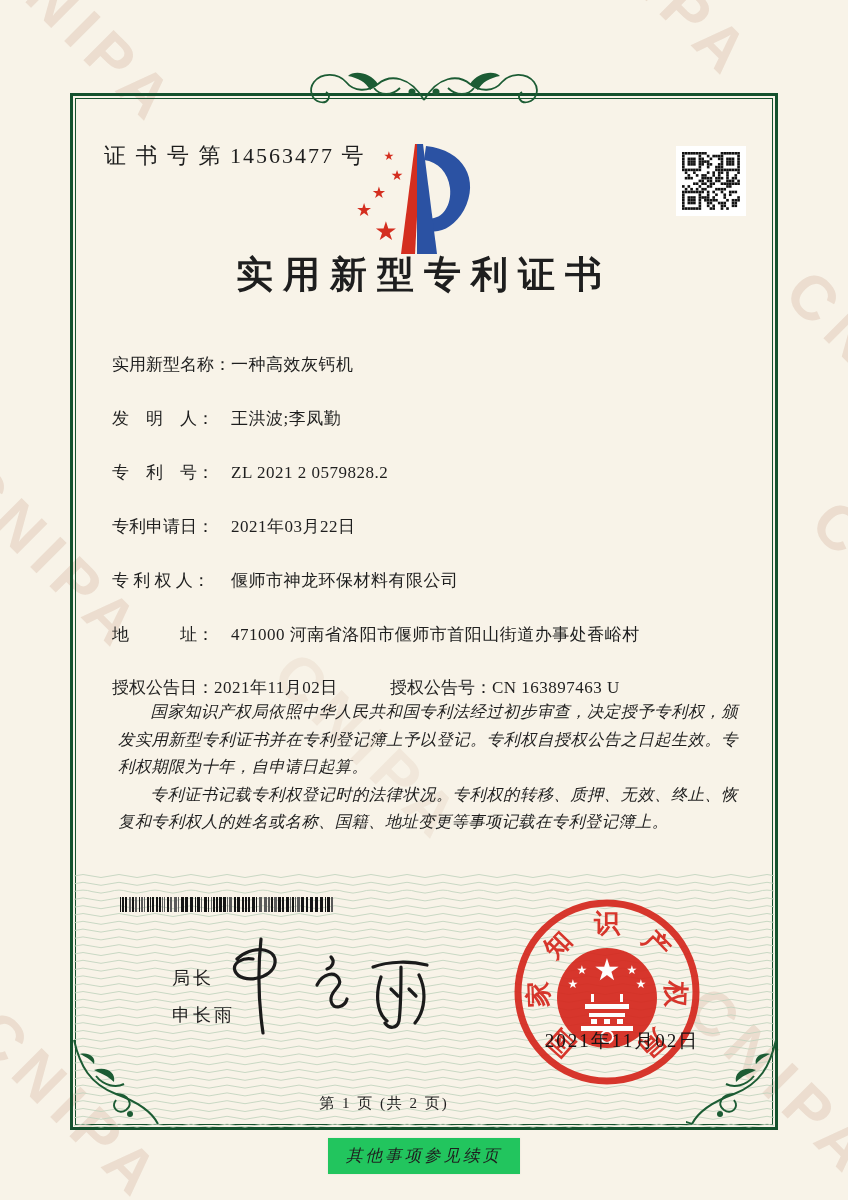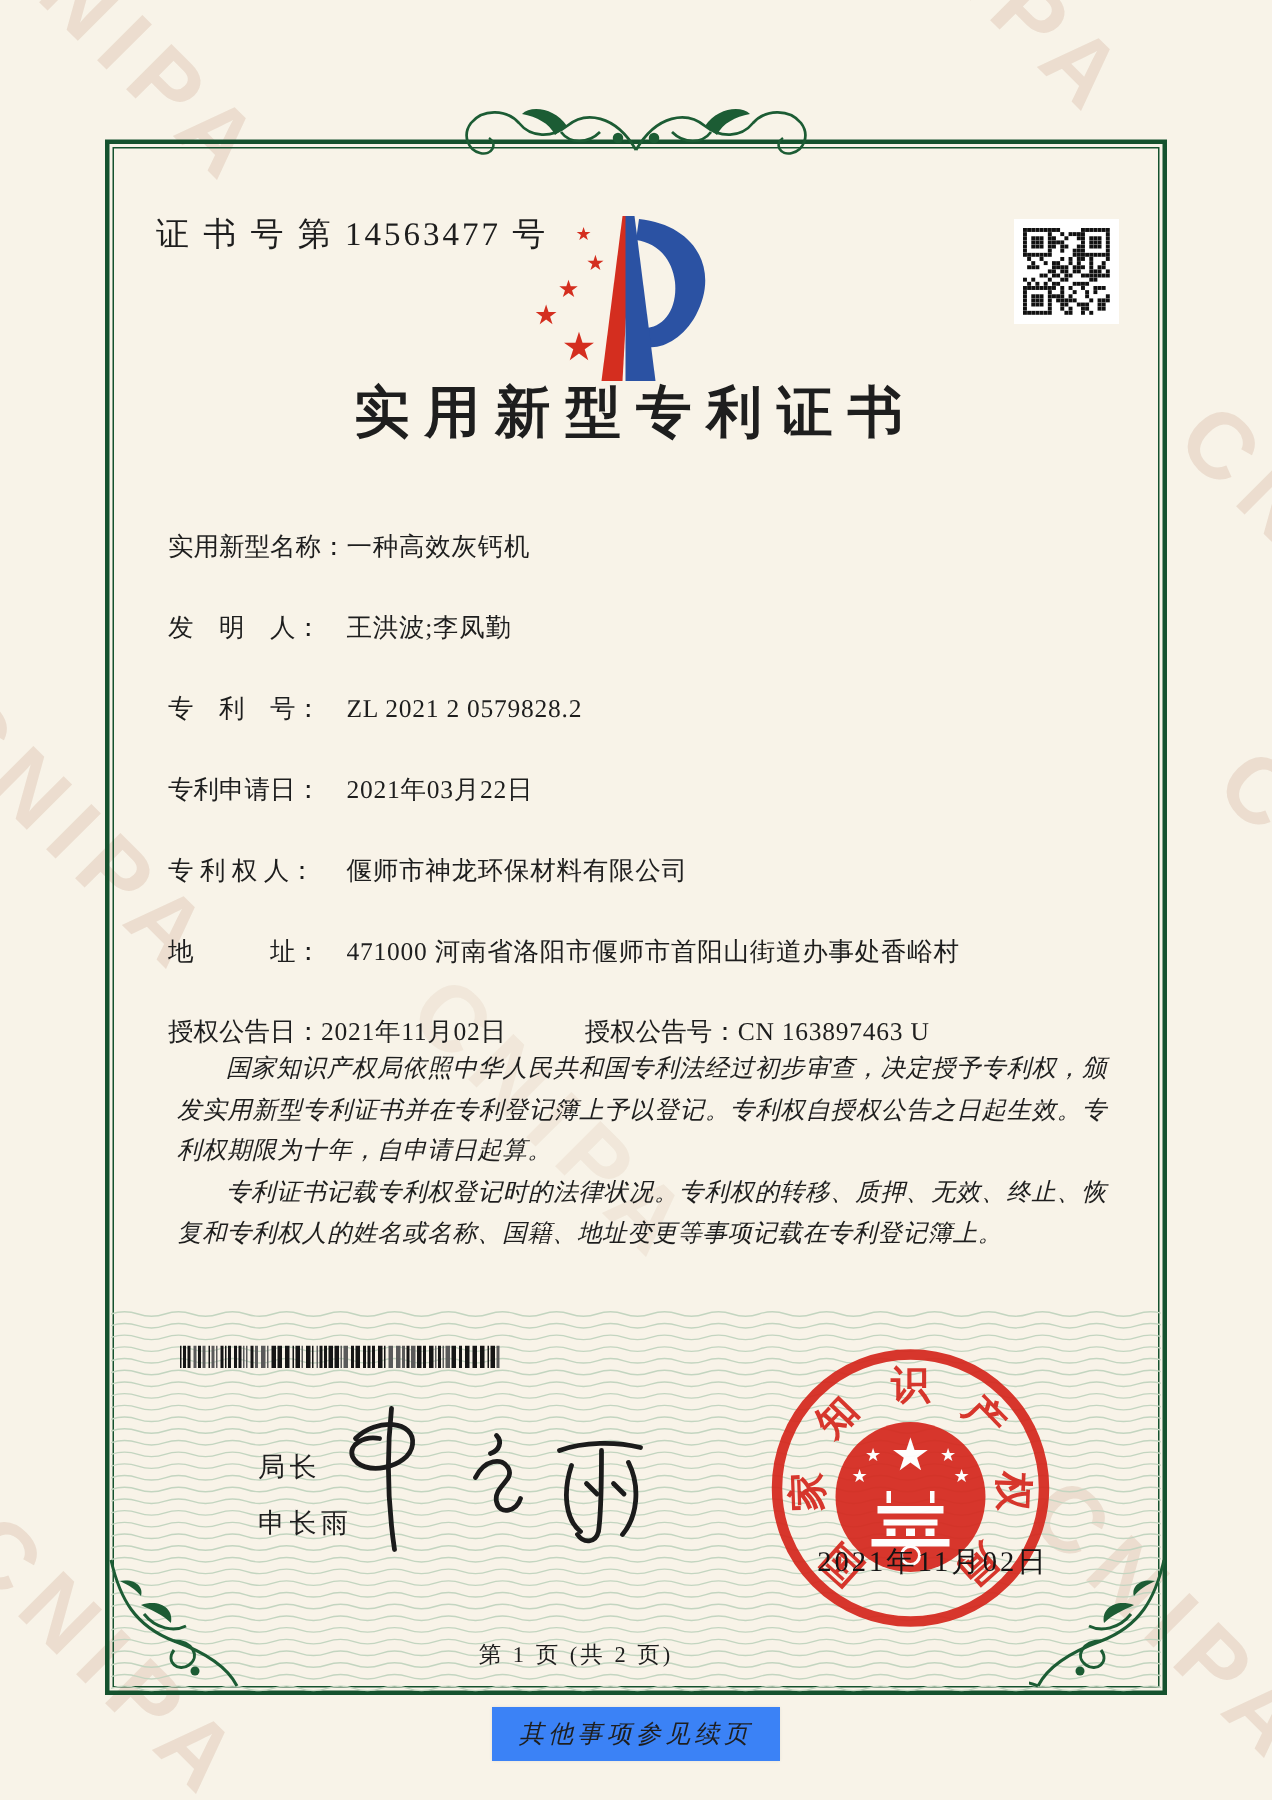--- a/index.html
+++ b/index.html
@@ -31,21 +31,21 @@
   .barcode{position:absolute;left:120px;top:897px;z-index:3;}
   .signer{position:absolute;left:128px;top:966px;z-index:3;font-size:18px;letter-spacing:3px;margin-left:44px;}
   .signer div{margin-bottom:13px;}
   .sig{position:absolute;left:215px;top:933px;z-index:3;}
   .seal{position:absolute;left:511px;top:896px;z-index:2;opacity:0.93;}
   .sealdate{position:absolute;left:522px;top:1028px;width:200px;text-align:center;z-index:3;
             font-size:19px;letter-spacing:2px;color:#141414;}
   .pageinfo{position:absolute;left:0;top:1094px;width:768px;text-align:center;z-index:3;
             font-size:15px;letter-spacing:2px;}
   .contnote{position:absolute;left:50%;top:1138px;transform:translateX(-50%);z-index:3;
-            background:#3b82f6;padding:7px 18px;font-size:16.5px;font-style:italic;
+            background:#22c55e;padding:7px 18px;font-size:16.5px;font-style:italic;
             letter-spacing:3px;box-shadow:0 0 2px rgba(0,0,0,0.08);}
 </style>
 </head>
 <body>
 
 <div class="page">
 
   <div class="wm" style="left:-36px;top:-6px">CNIPA</div>
   <div class="wm" style="left:540px;top:-52px">CNIPA</div>
   <div class="wm" style="left:762px;top:330px">CNIPA</div>

